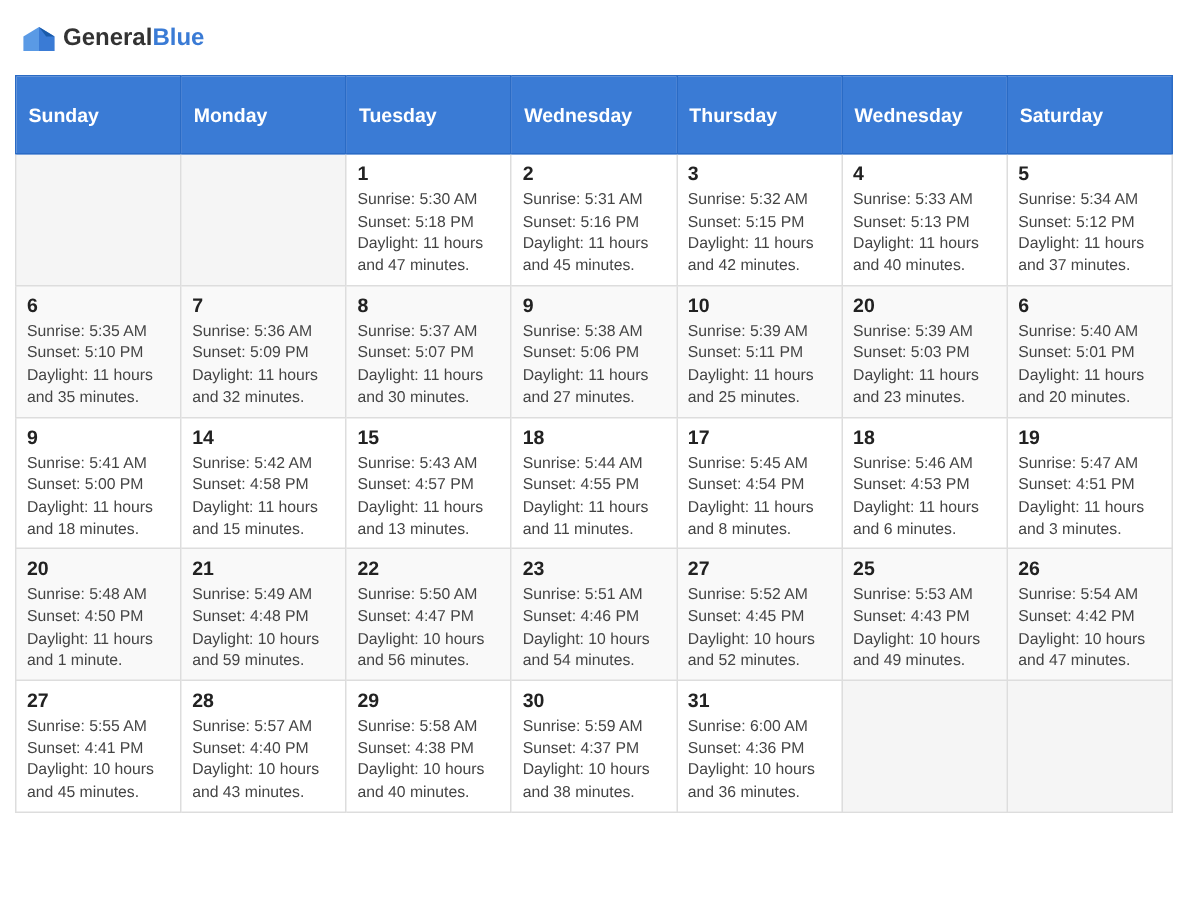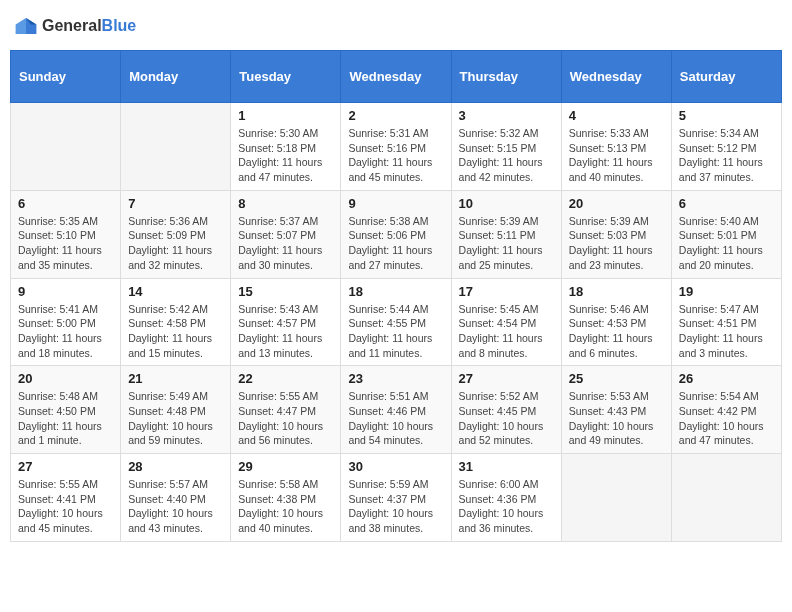--- a/index.html
+++ b/index.html
@@ -251,21 +251,21 @@
 Daylight: 11 hours and 1 minute.</div>
         </td>
         <td>
           <div class="day-number">21</div>
           <div class="day-info">Sunrise: 5:49 AM
 Sunset: 4:48 PM
 Daylight: 10 hours and 59 minutes.</div>
         </td>
         <td>
           <div class="day-number">22</div>
-          <div class="day-info">Sunrise: 5:55 AM
+          <div class="day-info">Sunrise: 5:50 AM
 Sunset: 4:47 PM
 Daylight: 10 hours and 56 minutes.</div>
         </td>
         <td>
           <div class="day-number">23</div>
           <div class="day-info">Sunrise: 5:51 AM
 Sunset: 4:46 PM
 Daylight: 10 hours and 54 minutes.</div>
         </td>
         <td>

